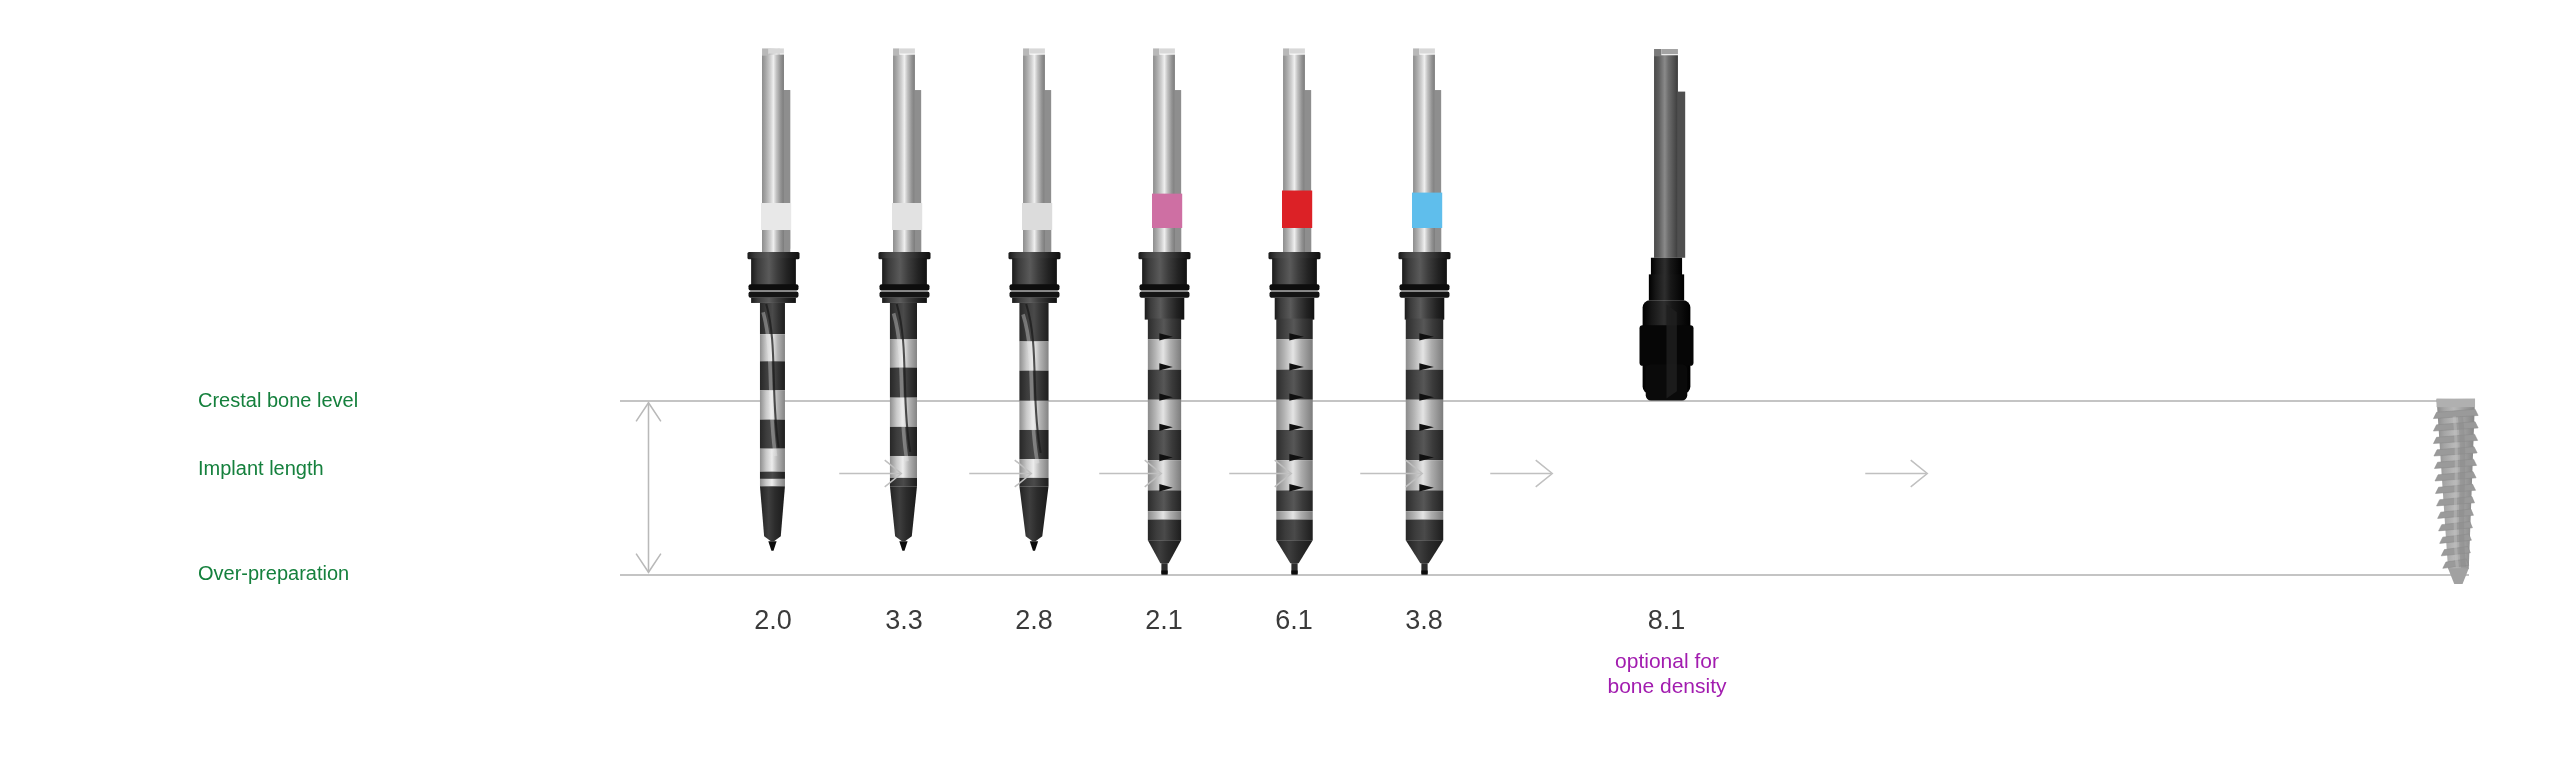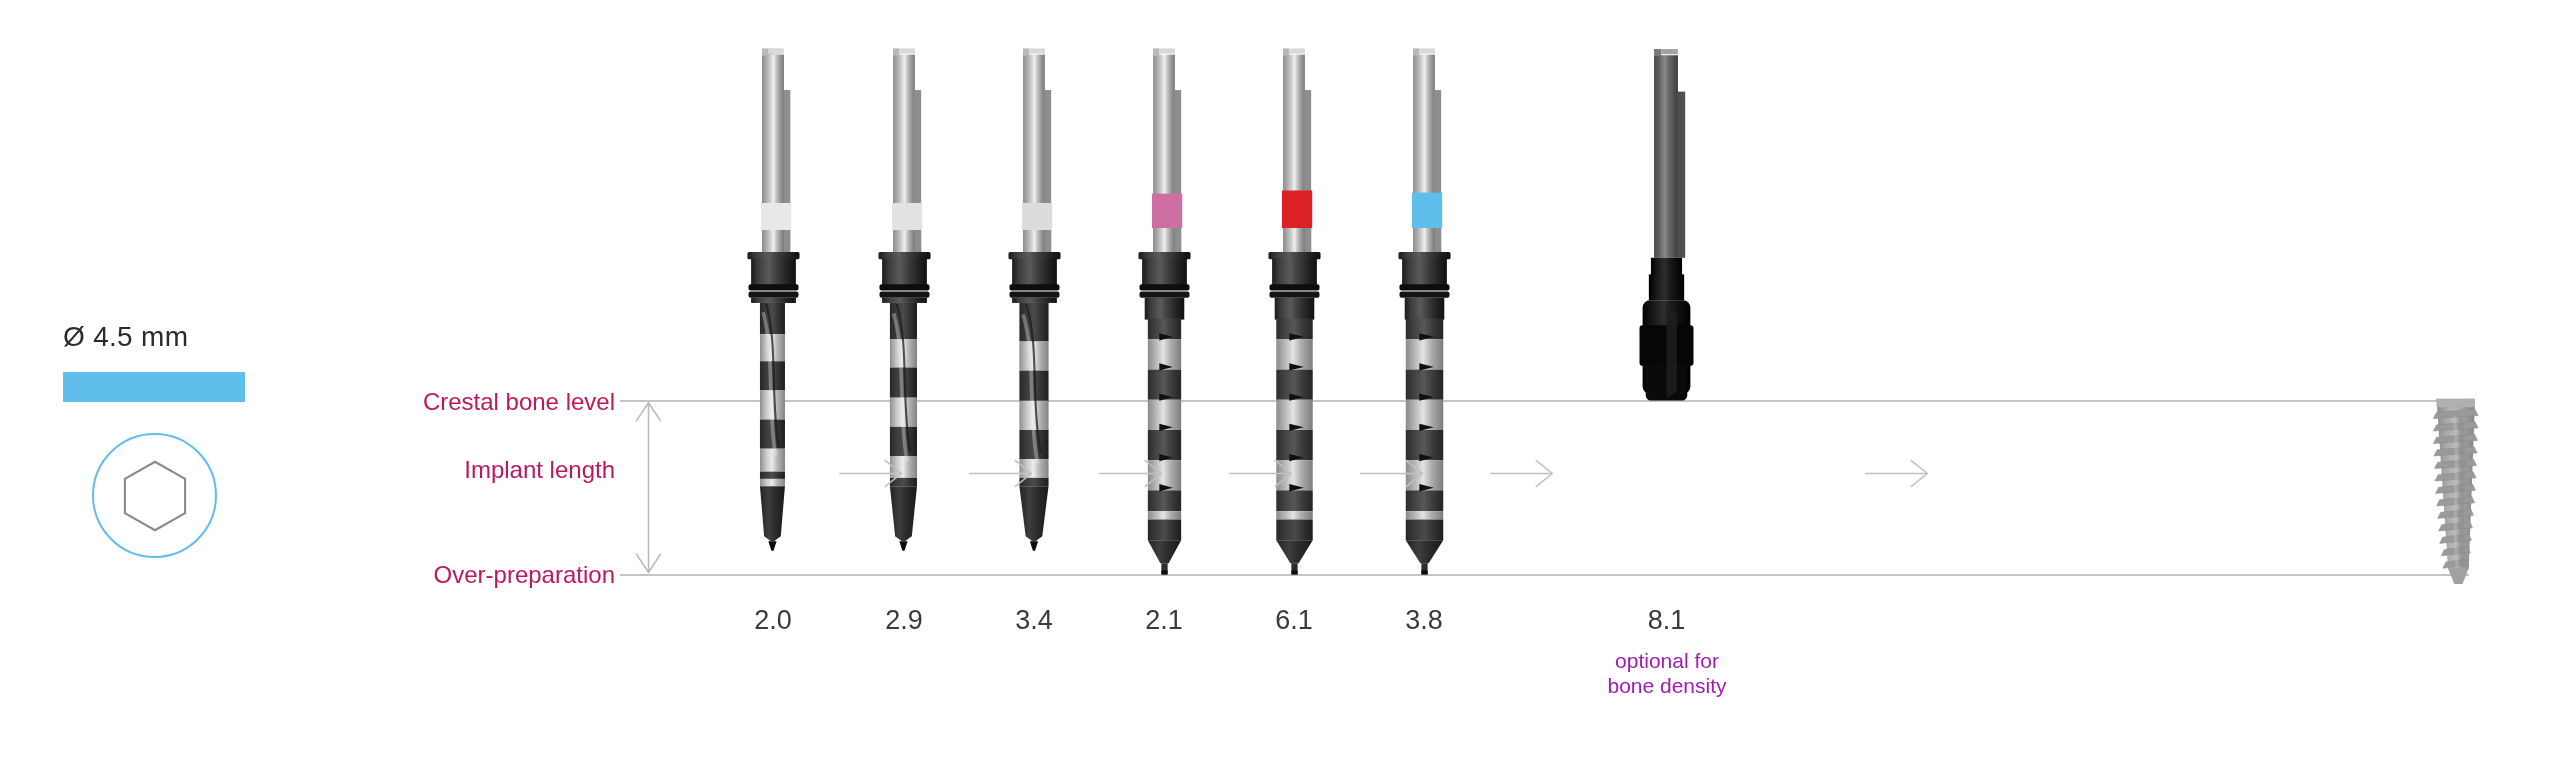--- a/index.html
+++ b/index.html
@@ -25,22 +25,22 @@
     margin-left:29px;
   }
   #legend-hex-circle{
     position:absolute;left:0;top:0;width:100%;height:100%;
     border-radius:50%;box-sizing:border-box;
   }
   #legend-hex-shape{position:absolute;left:50%;top:50%;transform:translate(-50%,-50%);}
 
   
   .row-label{
-    position:absolute;right:0;width:100%;text-align:right;
-    font-size:24px;color:#be185d;white-space:nowrap;line-height:1;
+    position:absolute;right:0;width:100%;
+    font-size:20px;color:#15803d;white-space:nowrap;line-height:1;
   }
   #labels-col{position:absolute;left:198px;top:0;width:417px;height:779px;}
   #lbl-crestal{top:390px;}
   #lbl-implant{top:458px;}
   #lbl-over{top:563px;}
 
   
   .ref-line{
     position:absolute;height:2.1px;background:#c4c4c4;left:620px;width:1849px;
   }
@@ -67,30 +67,20 @@
   .step-arrow{position:absolute;top:458px;width:78px;height:31px;}
 
   
   #implant{position:absolute;left:2396px;top:385px;width:156px;height:219px;}
 </style>
 </head>
 <body>
 
 <div class="stage">
 
-  <div id="legend">
-    <div id="legend-title">Ø 4.5 mm</div>
-    <div id="legend-swatch" style="background: rgb(95, 190, 236);"></div>
-    <div id="legend-hex-wrap">
-      <div id="legend-hex-circle" style="border: 2.6px solid rgb(95, 190, 236);"></div>
-      <svg id="legend-hex-shape" width="83" height="83" viewBox="0 0 160 160">
-        <polygon points="80,14 138,47 138,113 80,146 22,113 22,47" fill="none" stroke="#8a8a8a" stroke-width="4"></polygon>
-      </svg>
-    </div>
-  </div>
 
   <div id="labels-col">
     <div class="row-label" id="lbl-crestal" style="top:390px">Crestal bone level</div>
     <div class="row-label" id="lbl-over" style="top:563px">Over-preparation</div>
     <div class="row-label" id="lbl-implant" style="top:458px">Implant length</div>
   </div>
 
   <div class="ref-line" id="ref-crestal" style="background: rgb(196, 196, 196); top: 400px;"></div>
   <div class="ref-line" id="ref-over" style="background: rgb(196, 196, 196); top: 574px;"></div>
 
@@ -236,21 +226,21 @@
         <rect x="82" y="706" width="52" height="58" fill="url(#fluteDark)"></rect>
         <rect x="82" y="764" width="52" height="56" fill="url(#fluteLight)"></rect>
         <rect x="82" y="820" width="52" height="56" fill="url(#fluteDark)"></rect>
         <rect x="82" y="876" width="52" height="42" fill="url(#fluteLight)"></rect>
         <rect x="82" y="918" width="52" height="16" fill="url(#fluteDark)"></rect>
         <path d="M95 584 C119 664 103 766 121 868" stroke="#1b1b1b" stroke-width="4" fill="none" opacity=".75"></path>
         <path d="M89 602 C113 682 97 784 115 886" stroke="#eaeaea" stroke-width="7" fill="none" opacity=".35"></path>
         <path d="M82 934 L134 934 L124 1030 L111 1040 L105 1040 L92 1030 Z" fill="url(#tipGrad)"></path>
         <path d="M100 1040 L116 1040 L110 1058 L106 1058 Z" fill="#0c0c0c"></path>
       </svg>
-      <div class="size-label" style="left:-10.4px">2.9</div>
+      <div class="size-label" style="left:-10.4px">3.3</div>
     </div>
 
     <div class="drill" style="left:977px">
       <svg class="drill-svg" width="115" height="583" viewBox="0 0 220 1120">
         <rect x="88" y="105" width="42" height="380" fill="url(#shankGrad)"></rect>
         <rect x="130" y="173" width="12" height="312" fill="#8e8e8e"></rect>
         <rect x="88" y="93" width="12" height="14" fill="#b8b8b8"></rect>
         <rect x="100" y="93" width="30" height="10" fill="#d8d8d8"></rect>
         <rect class="ring" x="86" y="390" width="58" height="52" fill="#dcdcdc"></rect>
         <rect x="88" y="442" width="42" height="48" fill="url(#shankGrad)"></rect>
@@ -265,21 +255,21 @@
         <rect x="81" y="712" width="56" height="58" fill="url(#fluteDark)"></rect>
         <rect x="81" y="770" width="56" height="56" fill="url(#fluteLight)"></rect>
         <rect x="81" y="826" width="56" height="56" fill="url(#fluteDark)"></rect>
         <rect x="81" y="882" width="56" height="36" fill="url(#fluteLight)"></rect>
         <rect x="81" y="918" width="56" height="16" fill="url(#fluteDark)"></rect>
         <path d="M94 584 C120 666 102 768 122 870" stroke="#1b1b1b" stroke-width="4" fill="none" opacity=".75"></path>
         <path d="M88 604 C114 686 96 788 116 890" stroke="#eaeaea" stroke-width="7" fill="none" opacity=".35"></path>
         <path d="M81 934 L137 934 L125 1030 L112 1040 L106 1040 L93 1030 Z" fill="url(#tipGrad)"></path>
         <path d="M101 1040 L117 1040 L111 1058 L107 1058 Z" fill="#0c0c0c"></path>
       </svg>
-      <div class="size-label" style="left:-10.4px">3.4</div>
+      <div class="size-label" style="left:-10.4px">2.8</div>
     </div>
 
     <div class="drill" style="left:1107px">
       <svg class="drill-svg" width="115" height="583" viewBox="0 0 220 1120">
         <rect x="88" y="105" width="42" height="380" fill="url(#shankGrad)"></rect>
         <rect x="130" y="173" width="12" height="312" fill="#8e8e8e"></rect>
         <rect x="88" y="93" width="12" height="14" fill="#b8b8b8"></rect>
         <rect x="100" y="93" width="30" height="10" fill="#d8d8d8"></rect>
         <rect class="ring" x="86" y="372" width="58" height="66" fill="#CE6FA3"></rect>
         <rect x="88" y="438" width="42" height="52" fill="url(#shankGrad)"></rect>

